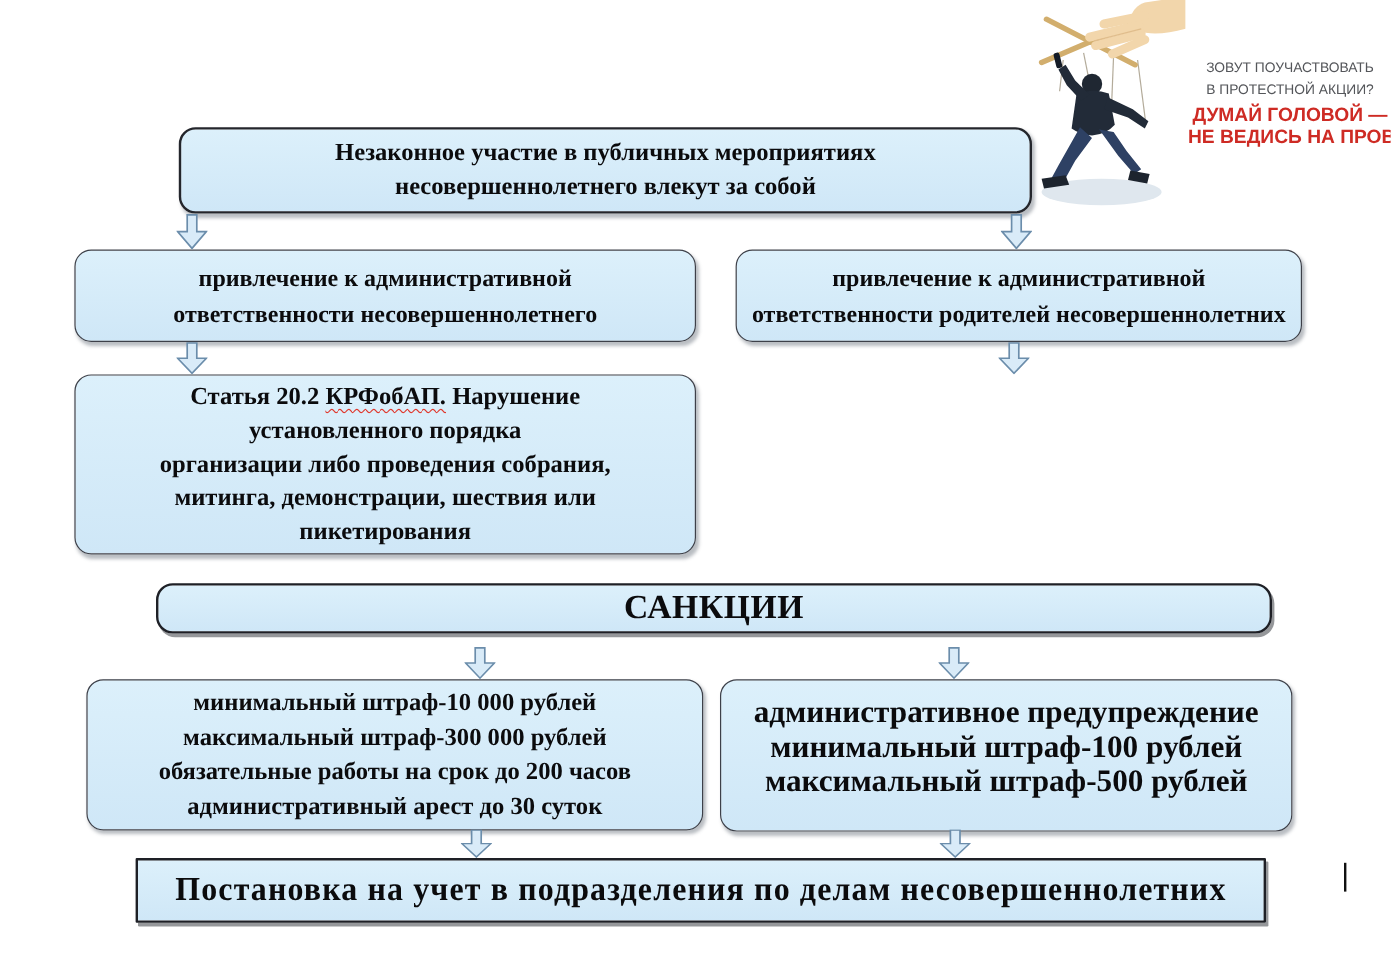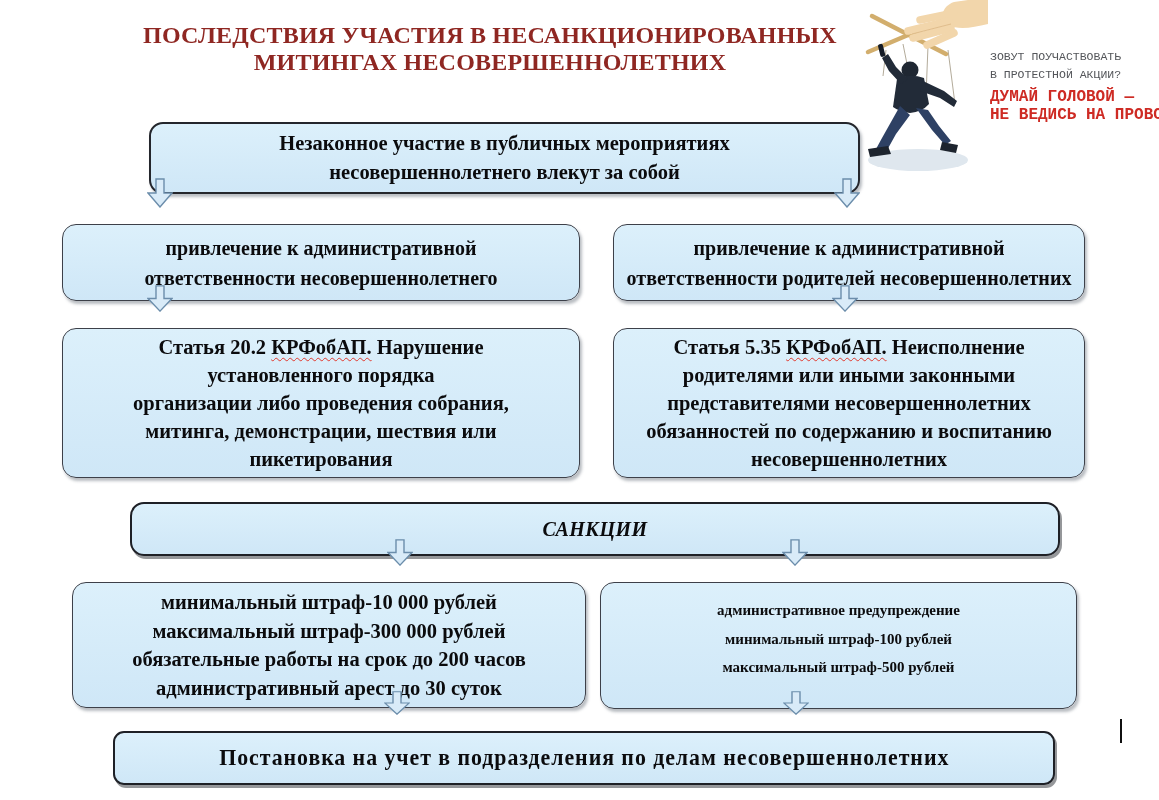--- a/index.html
+++ b/index.html
@@ -9,60 +9,57 @@
   }
   .pre{white-space:pre;}
   
   #main-title{
     position:absolute;left:60px;top:22px;width:860px;
     text-align:center;font-weight:bold;font-size:24px;line-height:27px;
     color:#8f2722;letter-spacing:0.2px;
   }
   
   #promo-text{position:absolute;left:990px;top:48px;width:170px;
-    font-family:Liberation Mono, monospace;}
+    font-family:Liberation Sans, sans-serif;text-align:center;}
   #promo-gray{font-size:11.5px;line-height:18px;color:#54565a;font-weight:500;}
   #promo-red{font-size:16px;line-height:18px;color:#ce2b24;font-weight:bold;margin-top:4px;}
   #puppet{position:absolute;left:856px;top:0px;width:132px;height:178px;}
   
   .fbox{
     position:absolute;box-sizing:border-box;
     background:linear-gradient(180deg,#dcf0fb 0%, #cfe7f7 100%);
     border:1.6px solid #3d4049;border-radius:14px;
     display:flex;flex-direction:column;justify-content:center;align-items:center;
     text-align:center;font-weight:bold;color:#0b0b0d;
     box-shadow:2px 3px 3px rgba(100,108,120,0.45);
-    margin-top:16px;
   }
   .fbox .txt{white-space:pre;}
   .dark-border{border:2.2px solid #1e2026;box-shadow:2px 3px 0 rgba(44,47,54,0.5);}
   #box-root{left:149px;top:106px;width:711px;height:72px;font-size:20.5px;line-height:29px;border-width:2px;border-color:#24262c;}
   #box-branch-left{left:62px;top:208px;width:518px;height:77px;font-size:20px;line-height:30px;}
   #box-branch-right{left:613px;top:208px;width:472px;height:77px;font-size:20px;line-height:30px;overflow:visible;}
   #box-article-left{left:62px;top:312px;width:518px;height:150px;font-size:20.5px;line-height:28px;text-align:center;}
   #box-article-right{left:613px;top:312px;width:472px;height:150px;font-size:20.5px;line-height:28px;}
-  #box-sanctions{left:130px;top:486px;width:930px;height:54px;font-size:20px;letter-spacing:0.5px;font-style:italic;}
+  #box-sanctions{left:130px;top:486px;width:930px;height:42px;font-size:28px;letter-spacing:0.5px;}
   #box-sanctions-left{left:72px;top:566px;width:514px;height:126px;font-size:20.5px;line-height:28.5px;}
-  #box-sanctions-right{left:600px;top:566px;width:477px;height:127px;font-size:15px;line-height:28.5px;justify-content:flex-start;padding-top:13px;}
-  #box-outcome{left:113px;top:715px;width:942px;height:54px;font-size:23px;border-radius:11px;}
+  #box-sanctions-right{left:600px;top:566px;width:477px;height:127px;font-size:26px;line-height:28.5px;justify-content:flex-start;padding-top:13px;}
+  #box-outcome{left:113px;top:715px;width:942px;height:54px;font-size:28px;border-radius:1px;}
   #box-outcome .squeeze{display:inline-block;transform:scaleX(0.95);letter-spacing:1px;}
   .law-misspell{text-decoration:underline wavy #e03a2f;text-decoration-thickness:1px;text-underline-offset:3px;}
   
   .darrow{position:absolute;width:26px;}
   .darrow svg{display:block;width:100%;height:100%;}
   
   #text-cursor{position:absolute;left:1120px;top:719px;width:2px;height:24px;background:#101010;}
 </style>
 </head>
 <body>
 
 <div id="stage">
 
-  <div id="main-title" class="pre">ПОСЛЕДСТВИЯ УЧАСТИЯ В НЕСАНКЦИОНИРОВАННЫХ
-МИТИНГАХ НЕСОВЕРШЕННОЛЕТНИХ</div>
 
   <svg id="puppet" viewBox="0 0 132 178" aria-hidden="true">
 
     <ellipse cx="62" cy="160" rx="50" ry="11" fill="#dfe7ee"></ellipse>
 
     <g stroke="#b3ab9a" stroke-width="1">
       <line x1="30" y1="50" x2="27" y2="76"></line>
       <line x1="47" y1="44" x2="51" y2="64"></line>
       <line x1="72" y1="46" x2="70" y2="96"></line>
       <line x1="92" y1="50" x2="99" y2="104"></line>
@@ -129,27 +126,20 @@
   </div>
 
   <div id="box-article-left" class="fbox">
     <span class="txt"><span>Статья 20.2 </span><span class="law-misspell">КРФобАП.</span><span> Нарушение
 установленного порядка
 организации либо проведения собрания,
 митинга, демонстрации, шествия или
 пикетирования</span></span>
   </div>
 
-  <div id="box-article-right" class="fbox">
-    <span class="txt"><span>Статья 5.35 </span><span class="law-misspell">КРФобАП.</span><span> Неисполнение
-родителями или иными законными
-представителями несовершеннолетних
-обязанностей по содержанию и воспитанию
-несовершеннолетних</span></span>
-  </div>
 
   <div id="box-sanctions" class="fbox dark-border">
     <span class="txt">САНКЦИИ</span>
   </div>
 
   <div id="box-sanctions-left" class="fbox">
     <span class="txt">минимальный штраф-10 000 рублей
 максимальный штраф-300 000 рублей
 обязательные работы на срок до 200 часов
 административный арест до 30 суток</span>

